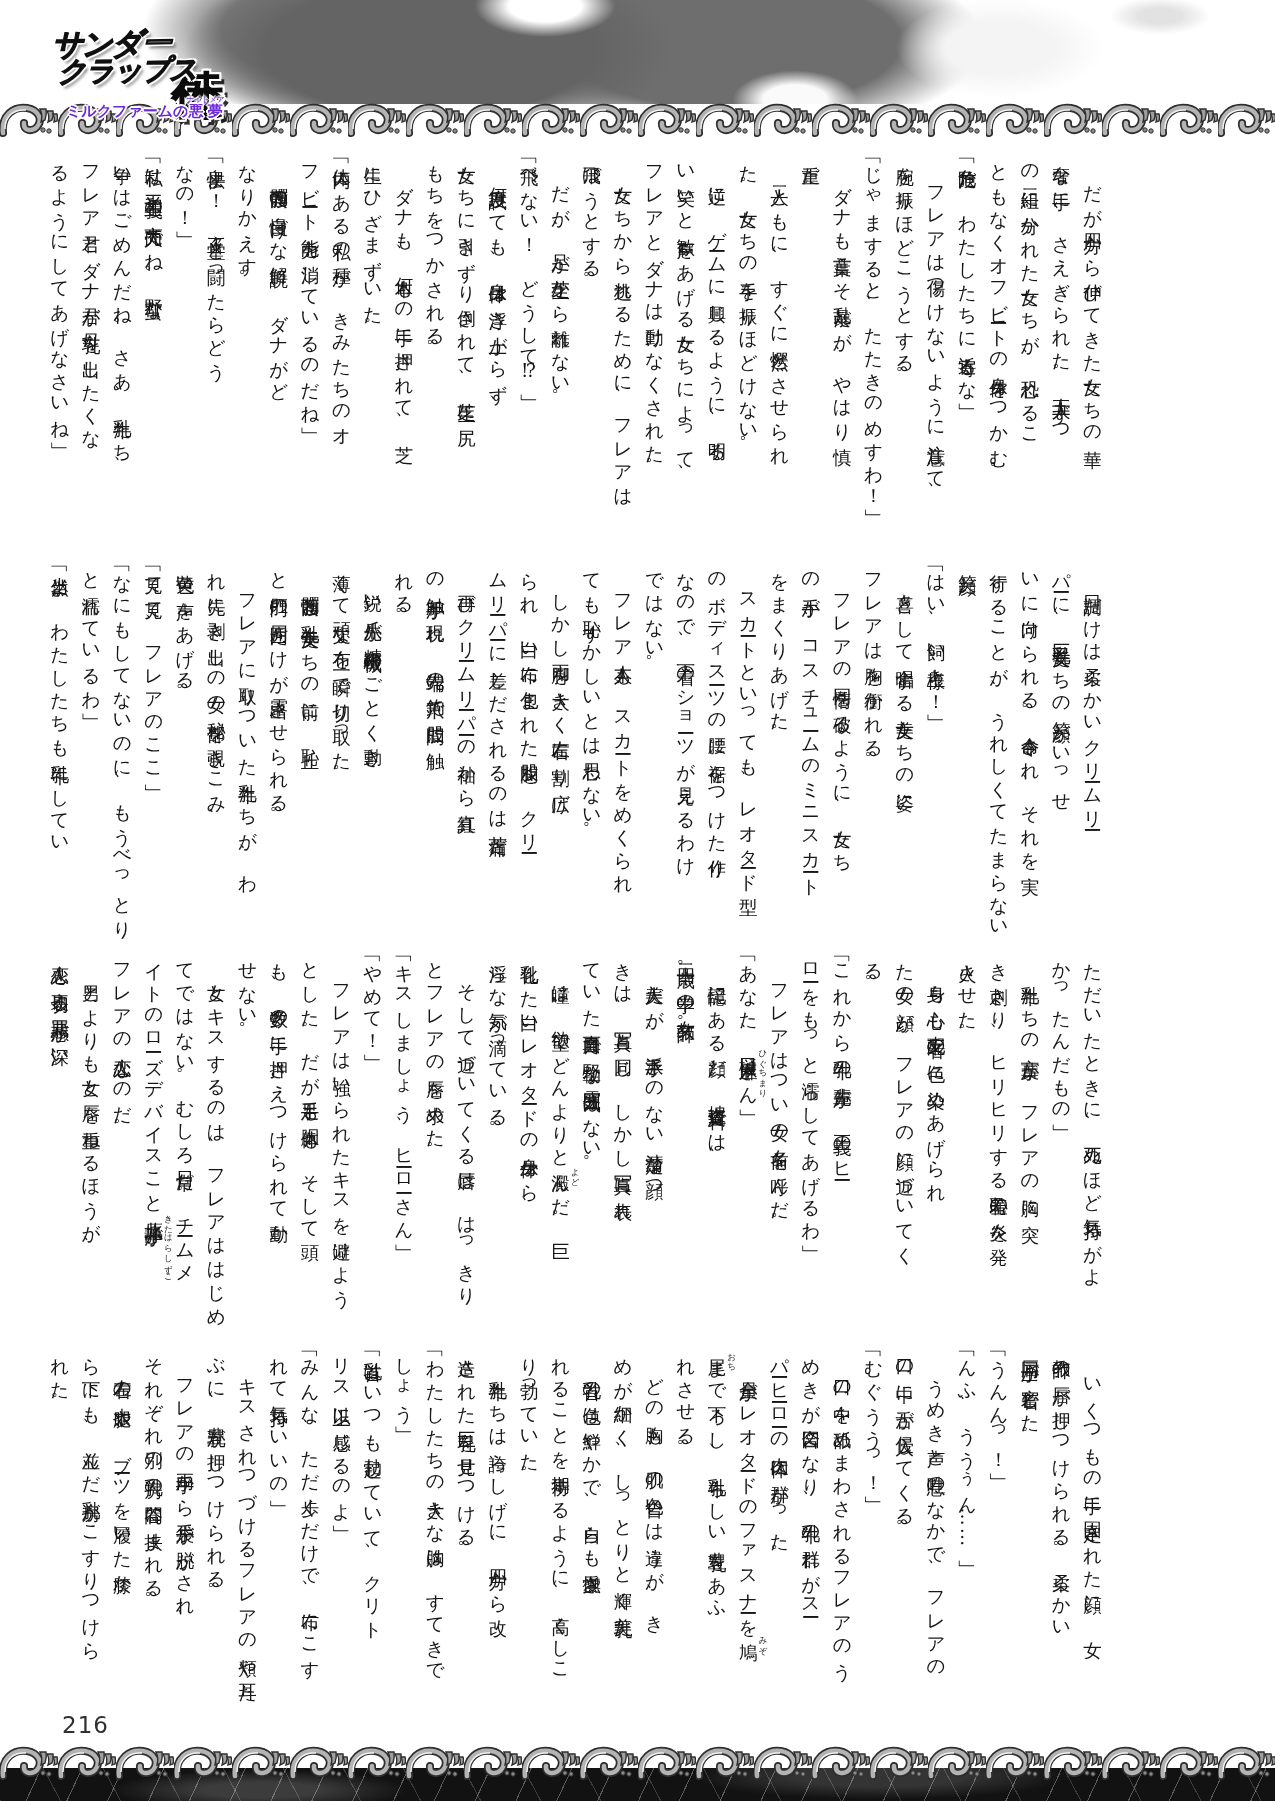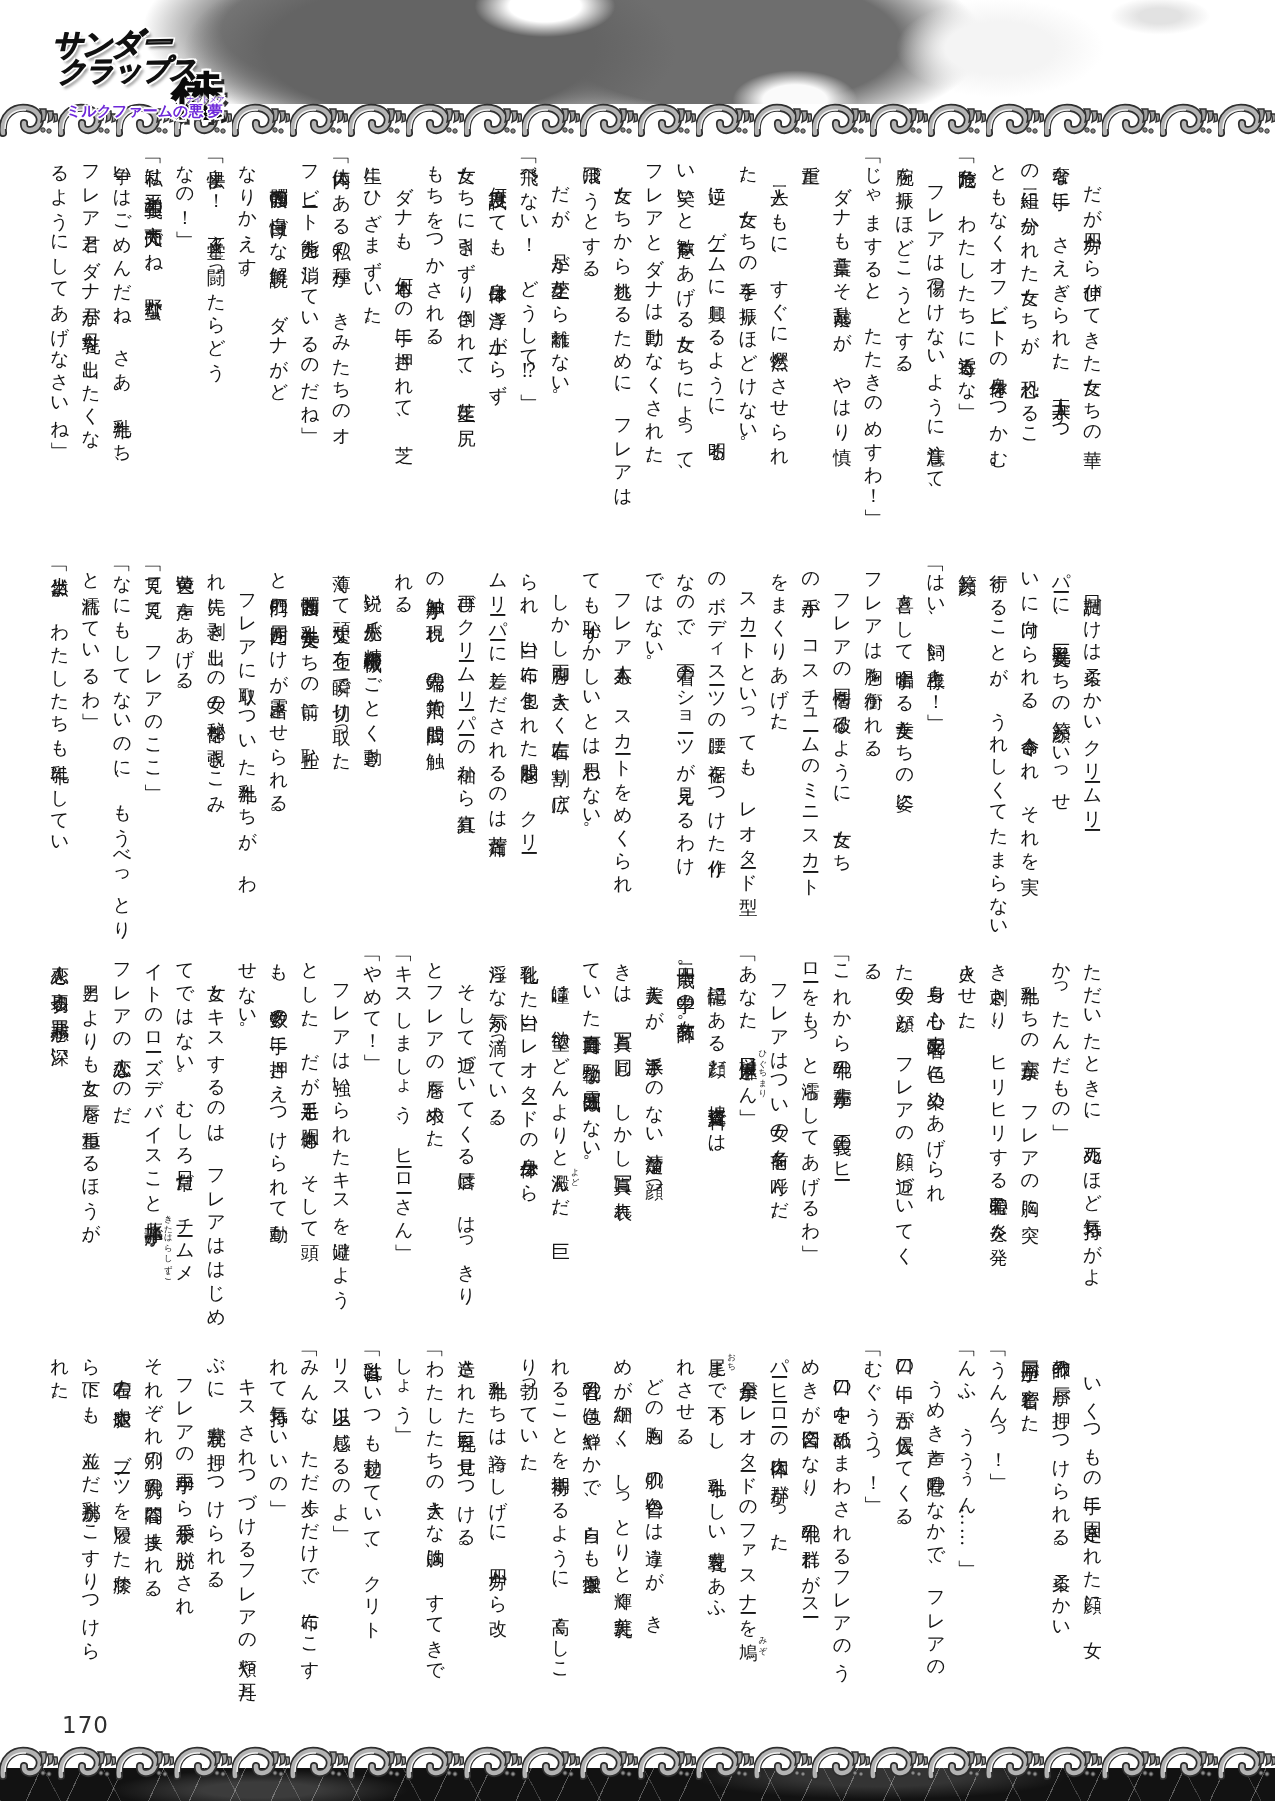--- a/index.html
+++ b/index.html
@@ -455,21 +455,21 @@
       <div class="tcol">れて気持ちいいの」</div>
       <div class="tcol">　キスされつづけるフレアの頬や耳た</div>
       <div class="tcol">ぶに、豊乳が押しつけられる。</div>
       <div class="tcol">　フレアの両手から手袋が脱がされ、</div>
       <div class="tcol">それぞれ別の乳房の谷間に挟まれる。</div>
       <div class="tcol">　左右の太腿や、ブーツを履いた膝か</div>
       <div class="tcol">ら下にも、並んだ乳房がこすりつけら</div>
       <div class="tcol">れた。</div>
     </div>
 
-  <div class="page-number">170</div>
+  <div class="page-number">216</div>
 
   <div class="marble"></div>
   <div class="wave-border bottom">
       <svg class="wu" width="58" height="34" viewBox="0 0 58 34">
         <path d="M3 30 C1 12 14 3 27 5 C39 7 43 17 37 24 C32 29 23 28 24 20" fill="none" stroke="#2f2f2f" stroke-width="8" stroke-linecap="round"></path>
         <path d="M3 30 C1 12 14 3 27 5 C39 7 43 17 37 24 C32 29 23 28 24 20" fill="none" stroke="#b3b3b3" stroke-width="4.5" stroke-linecap="round"></path>
         <path d="M5 26 C5 12 15 6 26 7" fill="none" stroke="#f2f2f2" stroke-width="1.5"></path>
         <path d="M40 6 q3 6 1 13 l4 -2 q2 -6 1 -11 z" fill="#9f9f9f" stroke="#2f2f2f" stroke-width="1.4"></path>
         <path d="M47 8 q3 5 1 11 l4 -2 q2 -5 1 -9 z" fill="#9f9f9f" stroke="#2f2f2f" stroke-width="1.4"></path>
         <path d="M53 11 q2 4 1 8 l3 -1 q1 -4 0 -7 z" fill="#9f9f9f" stroke="#2f2f2f" stroke-width="1.4"></path>

